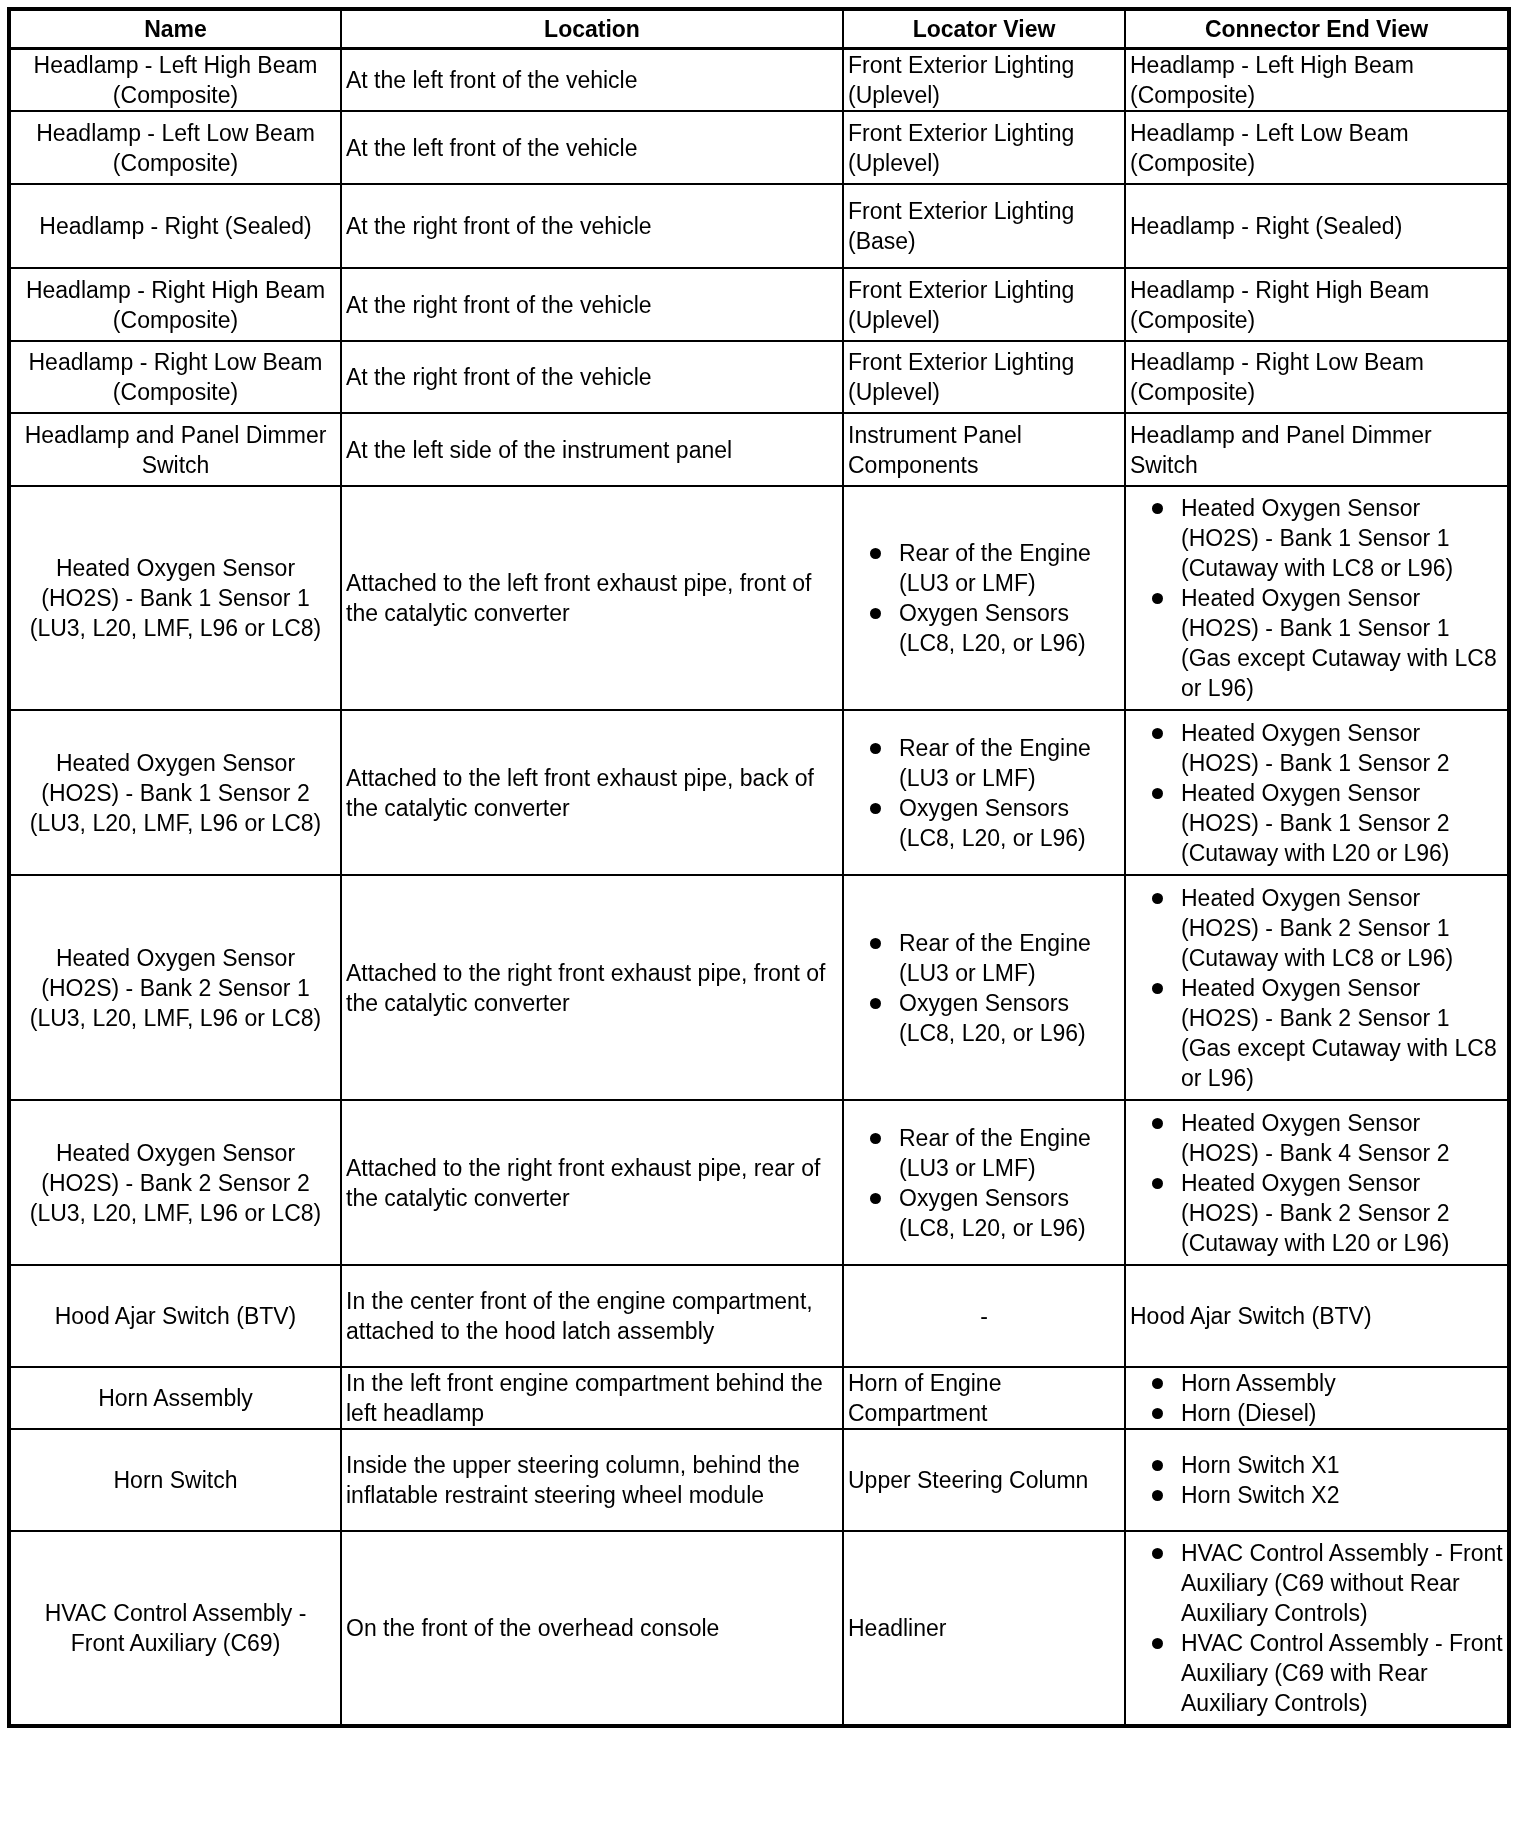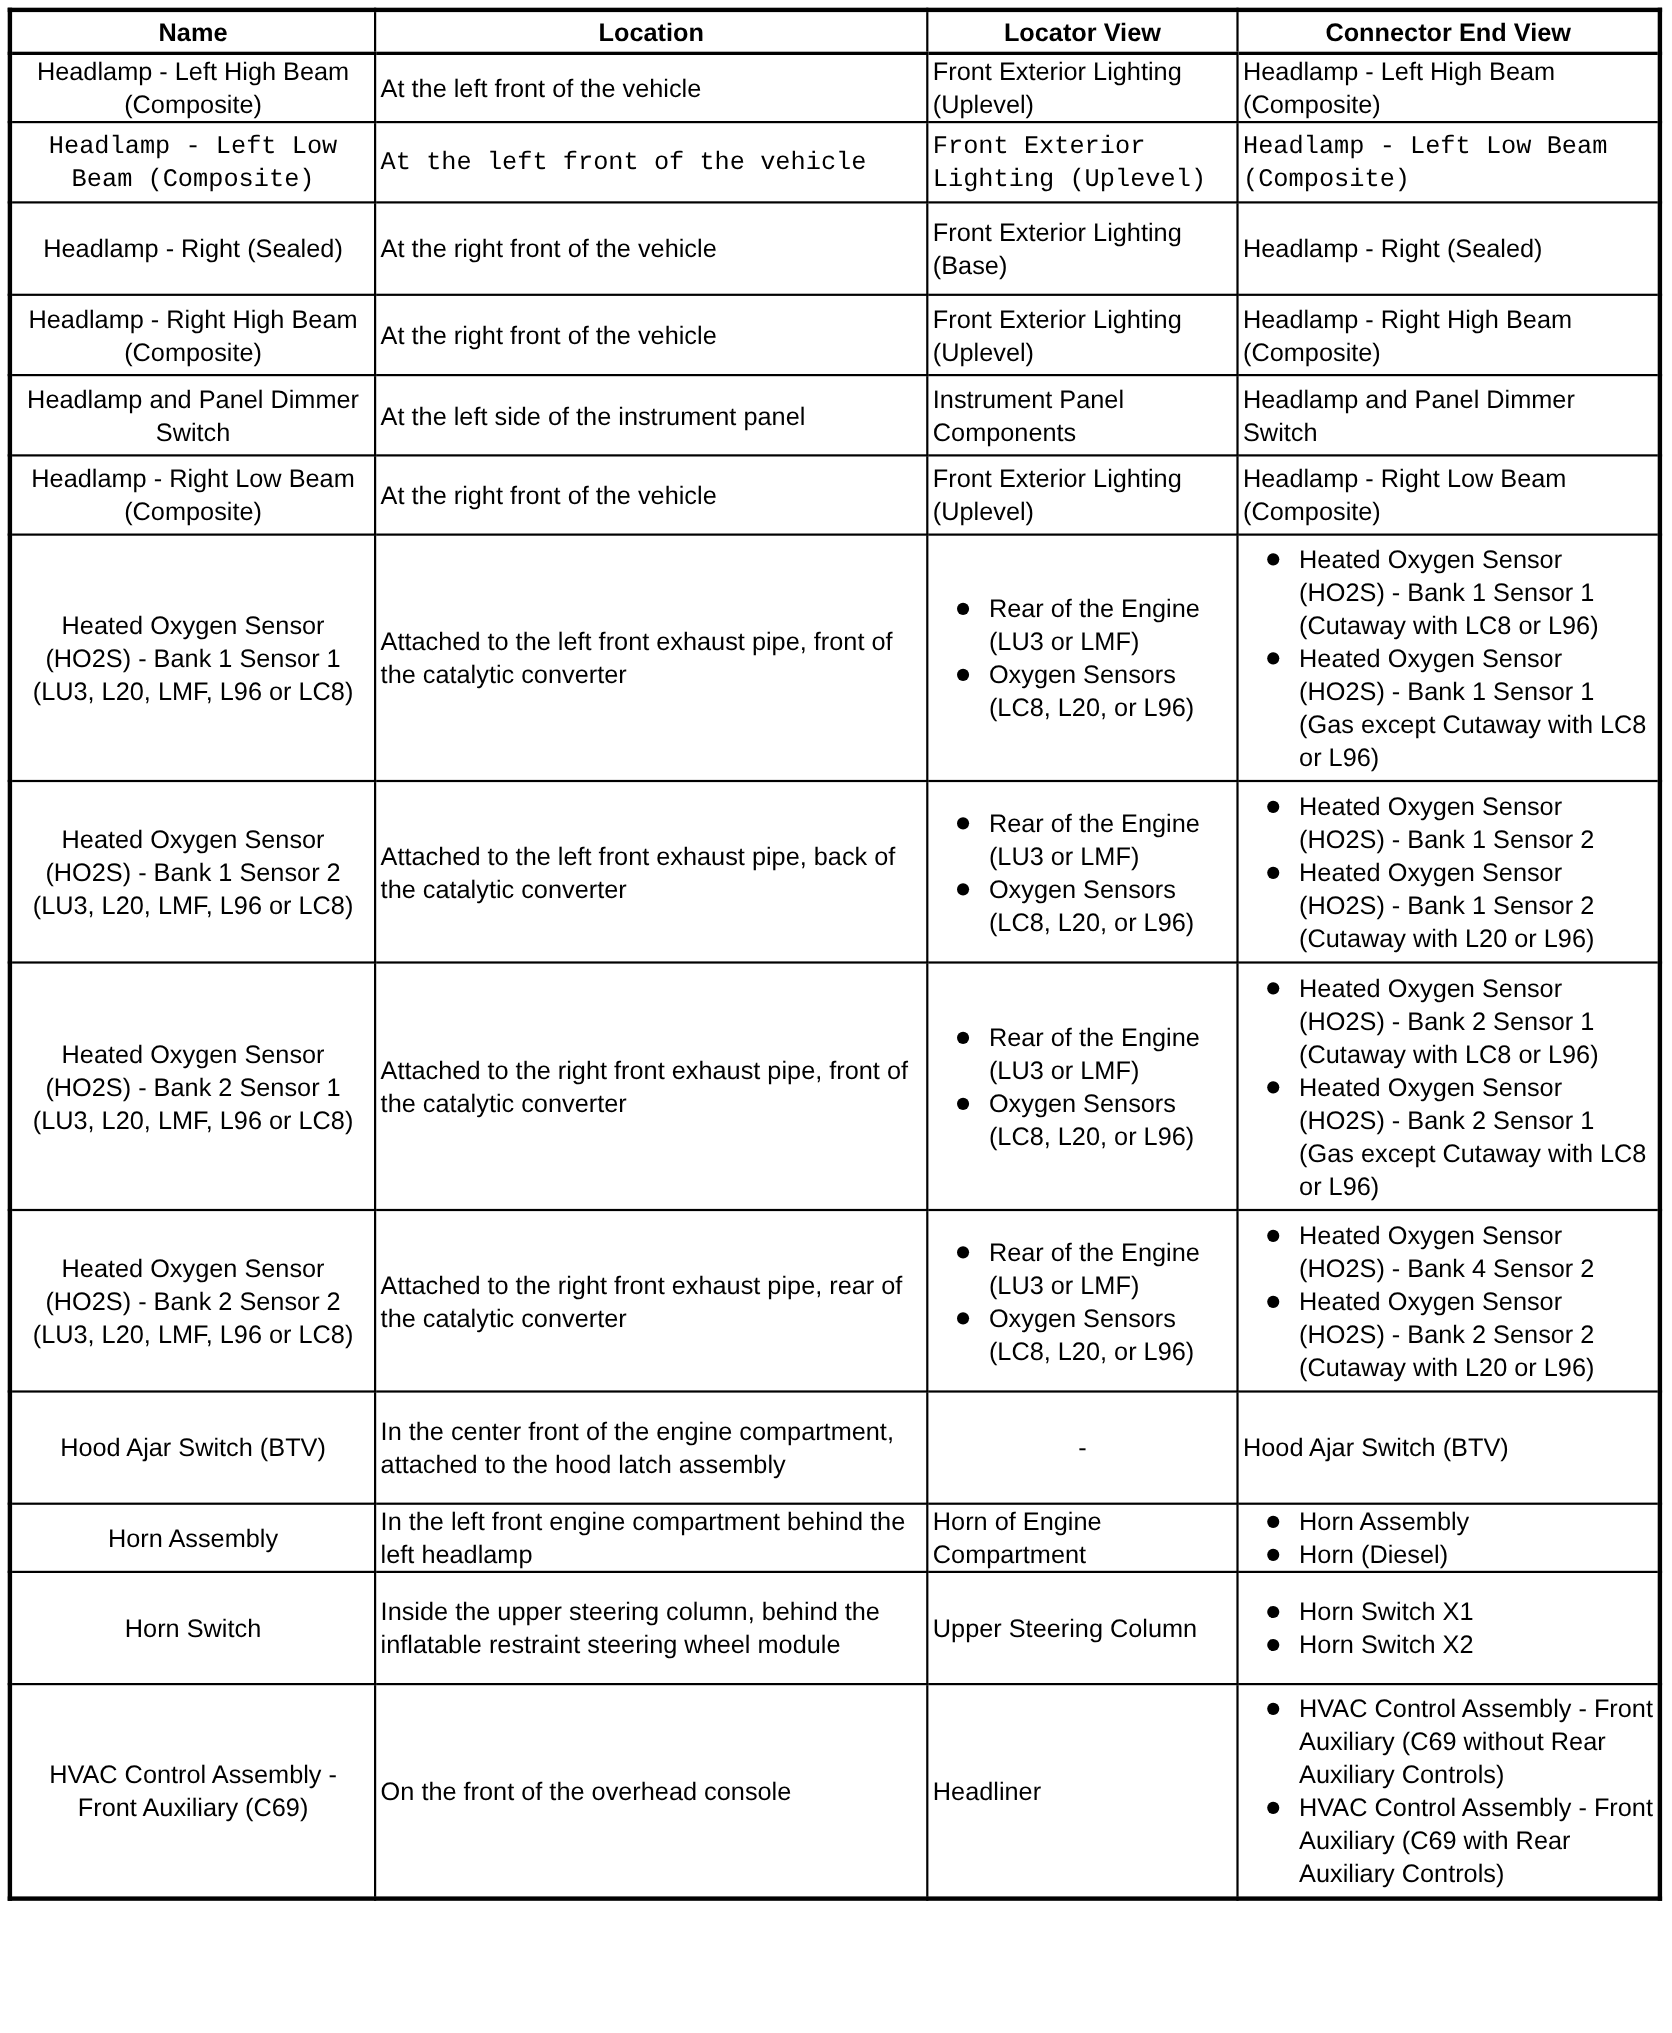--- a/index.html
+++ b/index.html
@@ -38,49 +38,49 @@
       <th>Connector End View</th>
     </tr>
   </thead>
   <tbody id="tbody">
       <tr style="height: 53px;">
         <td class="name">Headlamp - Left High Beam (Composite)</td>
         <td class="loc">At the left front of the vehicle</td>
         <td class="locv">Front Exterior Lighting (Uplevel)</td>
         <td class="conn">Headlamp - Left High Beam (Composite)</td>
       </tr>
-      <tr style="height: 73px; font-family: Liberation Mono, monospace;">
+      <tr style="height: 73px;">
         <td class="name">Headlamp - Left Low Beam (Composite)</td>
         <td class="loc">At the left front of the vehicle</td>
         <td class="locv">Front Exterior Lighting (Uplevel)</td>
         <td class="conn">Headlamp - Left Low Beam (Composite)</td>
       </tr>
       <tr style="height: 84px;">
         <td class="name">Headlamp - Right (Sealed)</td>
         <td class="loc">At the right front of the vehicle</td>
         <td class="locv">Front Exterior Lighting (Base)</td>
         <td class="conn">Headlamp - Right (Sealed)</td>
       </tr>
       <tr style="height: 73px;">
         <td class="name">Headlamp - Right High Beam (Composite)</td>
         <td class="loc">At the right front of the vehicle</td>
         <td class="locv">Front Exterior Lighting (Uplevel)</td>
         <td class="conn">Headlamp - Right High Beam (Composite)</td>
       </tr>
+      <tr style="height: 72px;">
+        <td class="name">Headlamp - Right Low Beam (Composite)</td>
+        <td class="loc">At the right front of the vehicle</td>
+        <td class="locv">Front Exterior Lighting (Uplevel)</td>
+        <td class="conn">Headlamp - Right Low Beam (Composite)</td>
+      </tr>
       <tr style="height: 73px;">
         <td class="name">Headlamp and Panel Dimmer Switch</td>
         <td class="loc">At the left side of the instrument panel</td>
         <td class="locv">Instrument Panel Components</td>
         <td class="conn">Headlamp and Panel Dimmer Switch</td>
-      </tr>
-      <tr style="height: 72px;">
-        <td class="name">Headlamp - Right Low Beam (Composite)</td>
-        <td class="loc">At the right front of the vehicle</td>
-        <td class="locv">Front Exterior Lighting (Uplevel)</td>
-        <td class="conn">Headlamp - Right Low Beam (Composite)</td>
       </tr>
       <tr style="height: 224px;">
         <td class="name">Heated Oxygen Sensor (HO2S) - Bank 1 Sensor 1 (LU3, L20, LMF, L96 or LC8)</td>
         <td class="loc">Attached to the left front exhaust pipe, front of the catalytic converter</td>
         <td class="locv">
           <ul class="bl">
             <li>Rear of the Engine (LU3 or LMF)</li>
             <li>Oxygen Sensors (LC8, L20, or L96)</li>
           </ul>
         </td>

